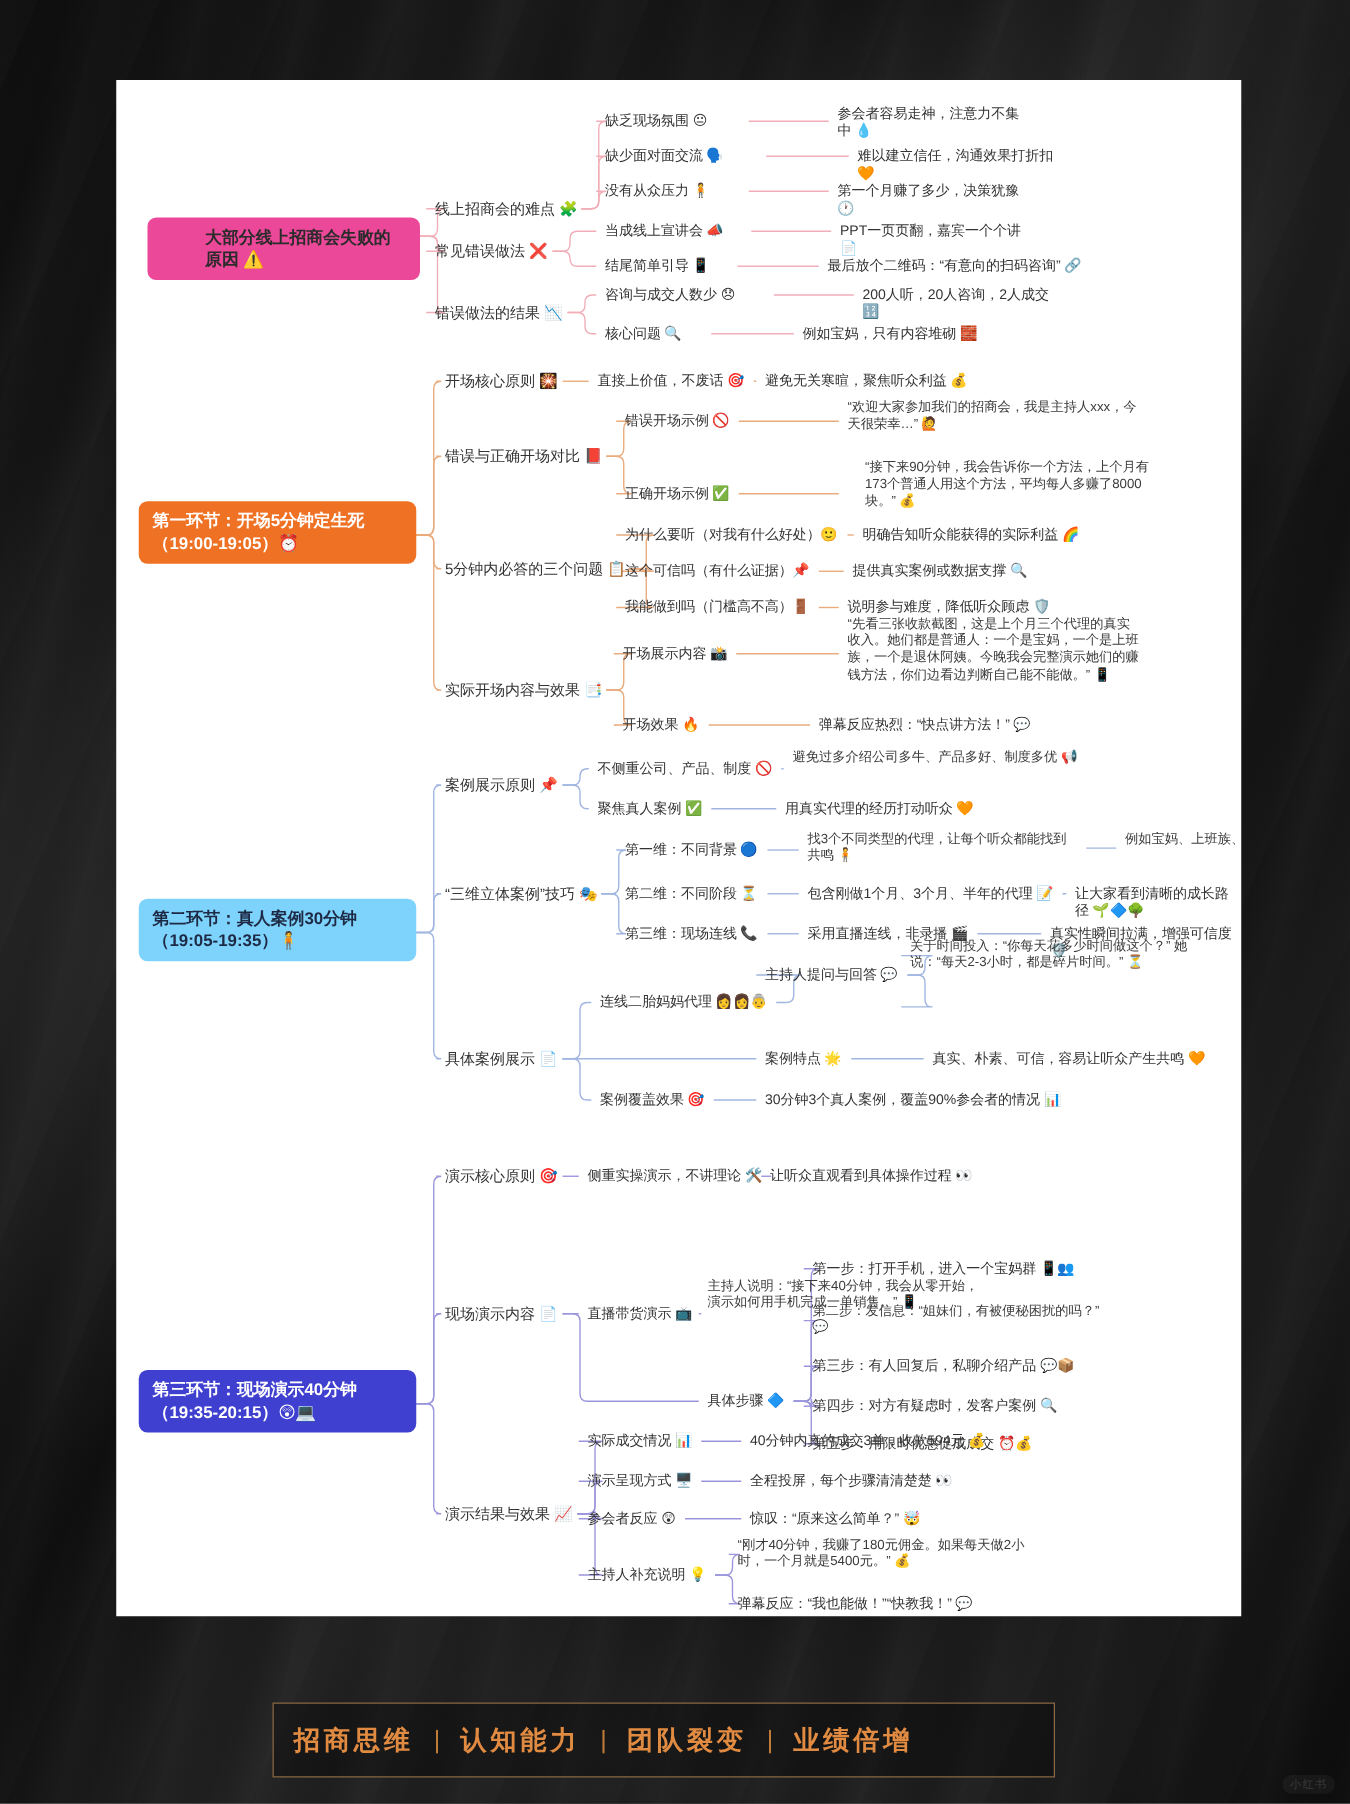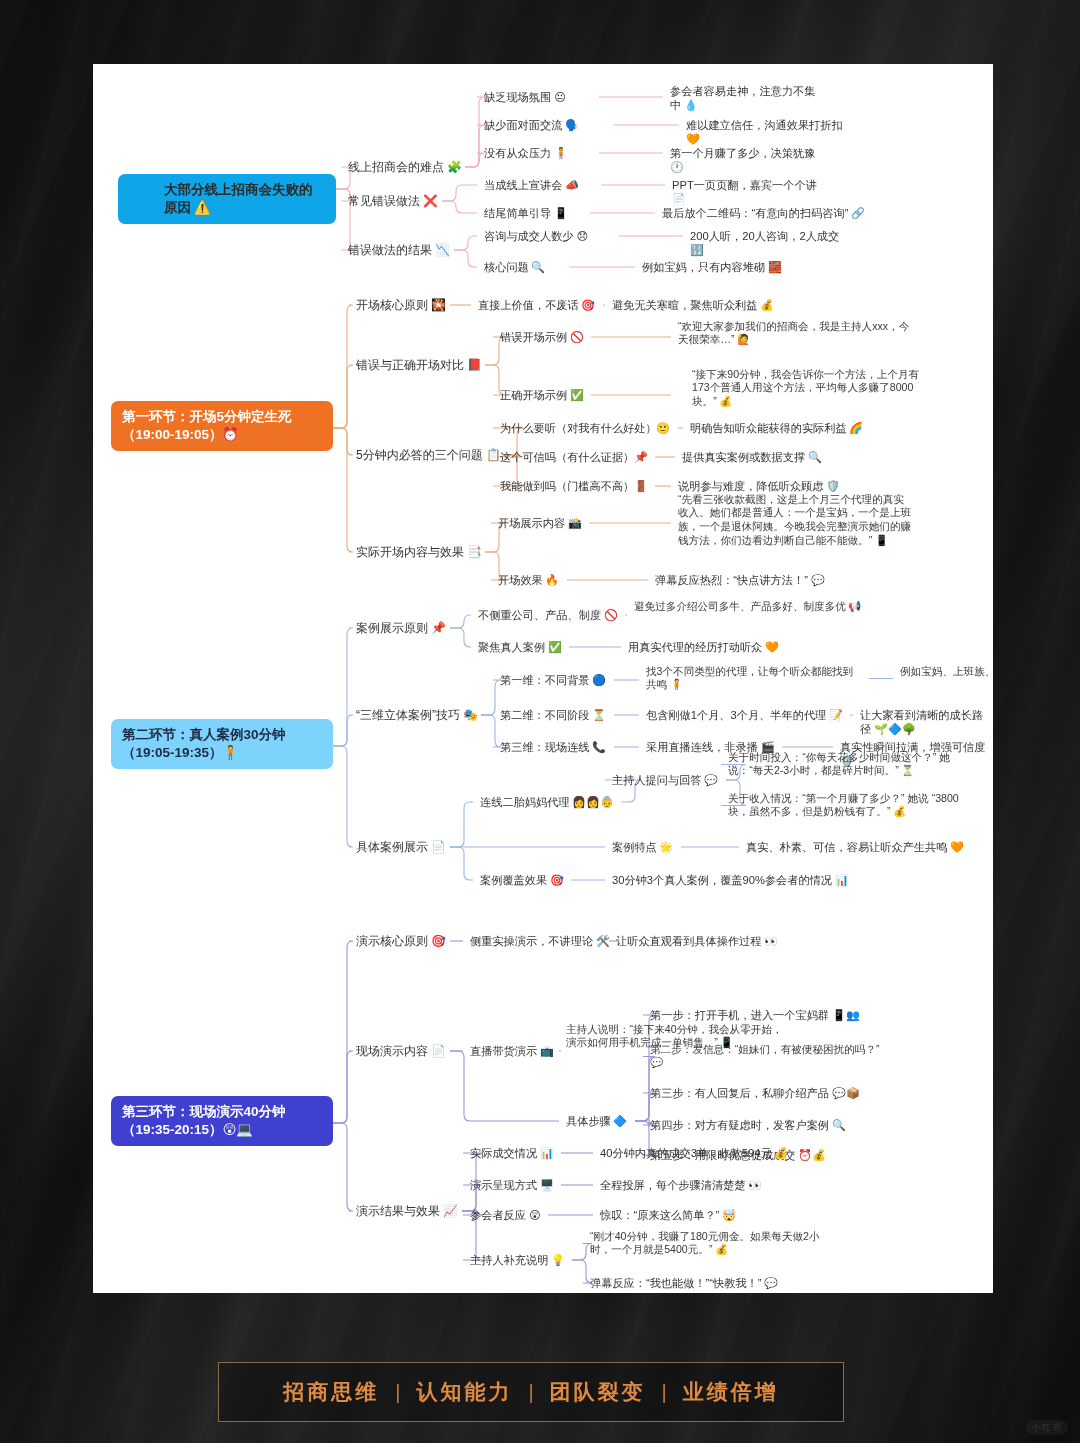--- a/index.html
+++ b/index.html
@@ -24,33 +24,33 @@
     background:#ffffff;overflow:hidden;
   }
   #map{position:absolute;left:0;top:0;width:900px;height:1229px;}
 
   svg.links{position:absolute;left:0;top:0;width:900px;height:1229px;pointer-events:none;}
 
   
   .node{position:absolute;box-sizing:border-box;border-radius:5px;
         line-height:1.32;white-space:pre-wrap;}
   .root{font-weight:bold;color:#2b2b2b;padding:7px 11px;border-radius:7px;font-size:13.5px;}
-  .r1{background:#0ea5e9;padding-left:46px;}
+  .r1{background:#ec4899;padding-left:46px;}
   .r2{background:#ef7124;color:#ffffff;}
   .r3{background:#7dd3fc;color:#1e2a45;}
   .r4{background:#3f3fd0;color:#ffffff;}
 
   .n{padding:3.5px 7px;font-size:11.2px;color:#333;}
   .lvl2{font-size:12px;}
   .quote{font-size:10.6px;color:#3a3a3a;}
 
   
   #banner{position:absolute;left:218px;top:1362px;width:626px;height:60px;
     border:1.4px solid #8a6a45;box-sizing:border-box;
-    display:flex;align-items:center;justify-content:center;gap:0px;
+    display:flex;align-items:center;justify-content:flex-start;gap:0px;
     background:rgba(0,0,0,0.30);}
   #banner .bi{color:#e08b41;font-size:21px;letter-spacing:3px;
     font-family:"Liberation Serif","DejaVu Serif",serif;font-weight:bold;padding:0 16px;}
   #banner .sep{color:#c07b38;font-size:20px;}
   #wm{position:absolute;right:12px;bottom:8px;color:#3b3b3b;font-size:9px;
       letter-spacing:1px;background:rgba(255,255,255,0.045);padding:1px 6px;border-radius:8px;}
 </style>
 </head>
 <body>
 
@@ -195,21 +195,20 @@
       <div class="node n t3" style="left: 400px; top: 640px;">第二维：不同阶段 ⏳</div>
       <div class="node n t3" style="left: 546px; top: 640px;">包含刚做1个月、3个月、半年的代理 📝</div>
       <div class="node n t3" style="left: 760px; top: 640px;">让大家看到清晰的成长路径 🌱🔷🌳</div>
       <div class="node n t3" style="left: 400px; top: 672px;">第三维：现场连线 📞</div>
       <div class="node n t3" style="left: 546px; top: 672px;">采用直播连线，非录播 🎬</div>
       <div class="node n t3" style="left: 740px; top: 672px;">真实性瞬间拉满，增强可信度 🛡️</div>
       <div class="node n t3 lvl2" style="left: 256px; top: 772px;">具体案例展示 📄</div>
       <div class="node n t3" style="left: 380px; top: 727px;">连线二胎妈妈代理 👩👩👵</div>
       <div class="node n t3" style="left: 512px; top: 705px;">主持人提问与回答 💬</div>
       <div class="node n t3 quote" style="left: 628px; top: 683px; width: 250px;">关于时间投入：“你每天花多少时间做这个？” 她说：“每天2-3小时，都是碎片时间。” ⏳</div>
-      <div class="node n t3 quote" style="left: 628px; top: 724px; width: 250px;">关于收入情况：“第一个月赚了多少？” 她说 “3800块，虽然不多，但是奶粉钱有了。” 💰</div>
       <div class="node n t3" style="left: 512px; top: 772px;">案例特点 🌟</div>
       <div class="node n t3" style="left: 646px; top: 772px;">真实、朴素、可信，容易让听众产生共鸣 🧡</div>
       <div class="node n t3" style="left: 380px; top: 805px;">案例覆盖效果 🎯</div>
       <div class="node n t3" style="left: 512px; top: 805px;">30分钟3个真人案例，覆盖90%参会者的情况 📊</div>
       <div class="node root r4" style="left: 18px; top: 1032px; width: 222px;">第三环节：现场演示40分钟（19:35-20:15）😲💻</div>
       <div class="node n t4 lvl2" style="left: 256px; top: 866px;">演示核心原则 🎯</div>
       <div class="node n t4" style="left: 370px; top: 866px;">侧重实操演示，不讲理论 🛠️</div>
       <div class="node n t4" style="left: 516px; top: 866px;">让听众直观看到具体操作过程 👀</div>
       <div class="node n t4 lvl2" style="left: 256px; top: 976px;">现场演示内容 📄</div>
       <div class="node n t4" style="left: 370px; top: 976px;">直播带货演示 📺</div>

